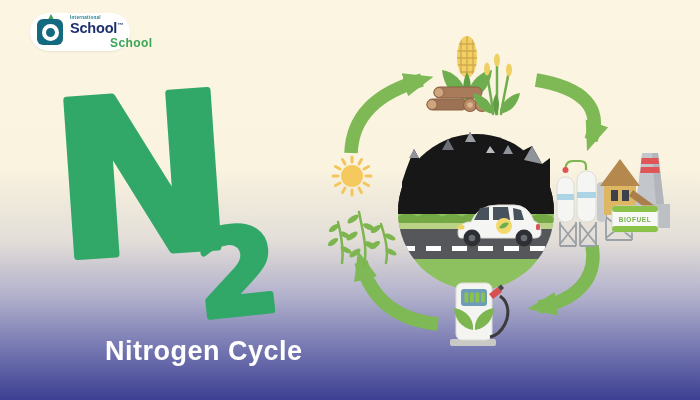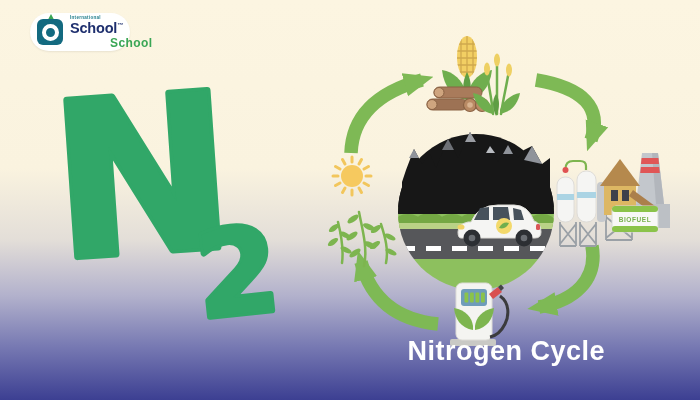--- a/index.html
+++ b/index.html
@@ -36,21 +36,21 @@
     border:4.5px solid #ffffff;border-radius:50%;
   }
   .logo-text{margin-left:4px;line-height:1;display:flex;flex-direction:column;}
   .logo-top{font-size:4.5px;color:#1f7d8c;font-weight:bold;letter-spacing:.3px;margin-bottom:1px;}
   .logo-main{font-size:14.5px;font-weight:bold;color:#1e2f6e;letter-spacing:-.2px;}
   .logo-tm{font-size:6px;vertical-align:super;color:#1e2f6e;}
   .logo-sub{font-size:12px;font-weight:bold;color:#3aa655;margin-top:1px;letter-spacing:.4px;margin-left:40px;}
   
   .title{
     position:absolute;left:105px;top:336px;width:500px;
-    text-align:right;font-size:27px;font-weight:bold;color:#ffffff;
+    text-align:left;font-size:27px;font-weight:bold;color:#ffffff;
     letter-spacing:.5px;
   }
 </style>
 </head>
 <body>
 
 <div class="stage">
 
   <svg class="art" width="700" height="400" viewBox="0 0 700 400">
     <defs>

